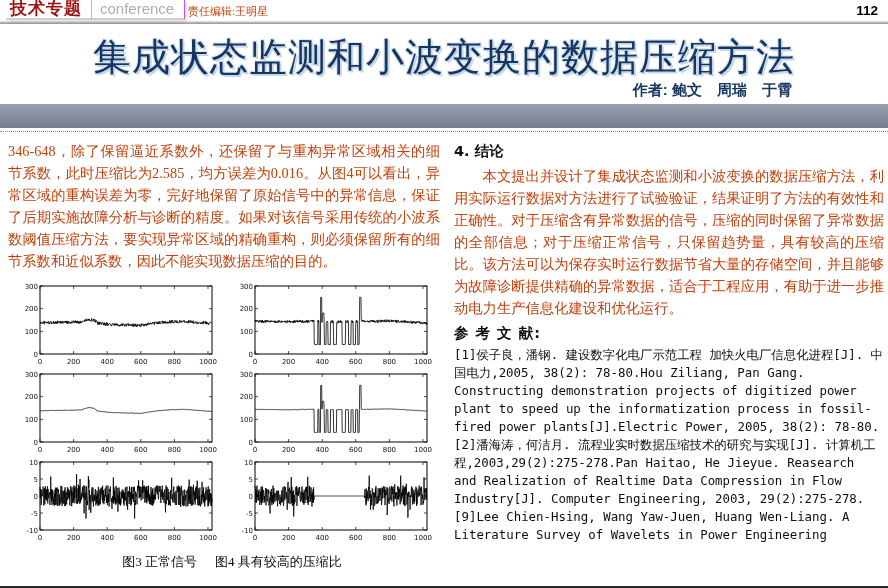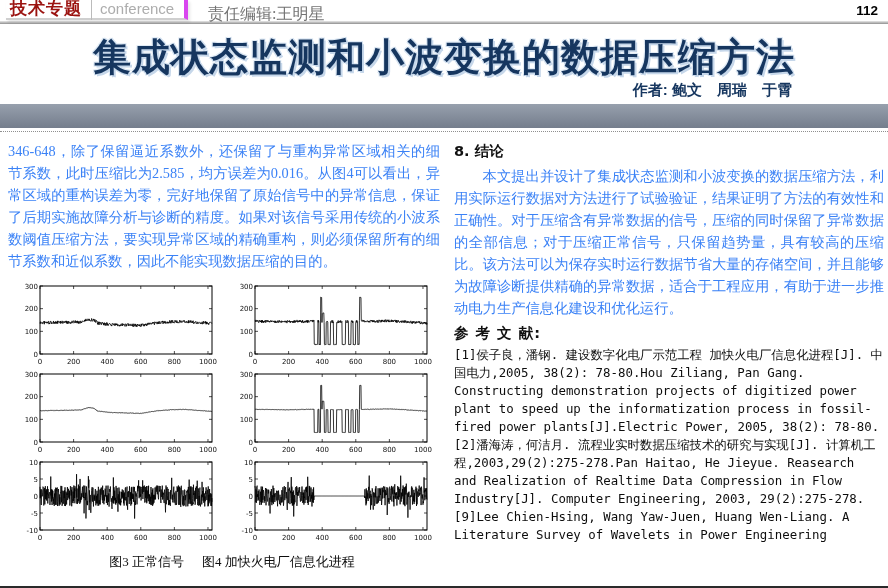--- a/index.html
+++ b/index.html
@@ -15,64 +15,64 @@
   
   .hdr { position: relative; height: 29px; padding-left: 6px; }
   .hdr-rule {
     position: absolute; top: 21px; left: 0; width: 100%; height: 3px;
     background: linear-gradient(#e9e9e9, #8f8f8f);
   }
   .badge-box {
     position: relative; z-index: 2;
     display: inline-flex; align-items: center;
     background: #fff;
-    border-right: 4px solid #d946ef; border-bottom: 2px solid #cfcfcf;
+    border-right: 1px solid #d946ef; border-bottom: 2px solid #cfcfcf;
     padding: 2px 10px 4px 4px;
     box-shadow: 2px 2px 3px rgba(0,0,0,0.10);
     height: 20px;
     vertical-align: top;
   }
   .badge-main {
     color: #9b1310; font-weight: bold; font-size: 17px; letter-spacing: 1px;
     font-family: "Liberation Sans", sans-serif;
     border-right: 1px solid #bbb; padding-right: 9px; margin-right: 8px;
   }
   .badge-sub { color: #adadad; font-size: 15px; font-family: "Liberation Sans", sans-serif; }
   .hdr-editor {
-    position: absolute; left: 208px; top: 4px;
-    font-size: 16px; color: #737373;
+    position: absolute; left: 188px; top: 4px;
+    font-size: 11px; color: #c2410c;
   }
   .hdr-pagenum {
     position: absolute; right: 10px; top: 3px;
     font-weight: bold; font-size: 13.5px; color: #000;
     font-family: "Liberation Sans", sans-serif;
   }
   
   .title {
     text-align: center;
     font-family: "DejaVu Sans", sans-serif;
-    font-weight: bold; font-size: 38px; letter-spacing: 1px;
+    font-weight: normal; font-size: 38px; letter-spacing: 1px;
     color: #16365f;
     margin-top: 5px; line-height: 46px;
     text-shadow: 2px 2px 0 #c6d7ea, -1px -1px 0 #e2ecf6, 1px -1px 0 #d4e2f1, -1px 1px 0 #d4e2f1;
   }
   .authors {
     text-align: right; padding-right: 96px;
     font-family: Liberation Sans, sans-serif;
     font-weight: bold; font-size: 15px; color: #16365f;
     margin-top: 1px;
   }
   .gray-band { height: 24px; margin-top: 4px; background: linear-gradient(#97a0ad, #747d8c); }
   .dotted-rule { height: 4px; border-bottom: 1px dotted #8f8f8f; margin-bottom: 4px; }
   
   .columns { display: flex; gap: 14px; padding: 4px 4px 0 8px; }
   .col-left { flex: 0 0 432px; width: 432px; }
   .col-right { flex: 1; min-width: 0; }
   .body-text {
-    font-size: 14.3px; line-height: 22px; text-align: justify; color: #3b82f6;
+    font-size: 14.3px; line-height: 22px; text-align: justify; color: #c2410c;
   }
   .indent { text-indent: 2em; }
   .section-h { font-size: 14.5px; font-weight: bold; margin: 2px 0 4px 0; font-family: "DejaVu Sans", sans-serif; }
   .refs-h { font-size: 14.5px; font-weight: bold; margin: 5px 0 3px 0; letter-spacing: 1px; font-family: "DejaVu Sans", sans-serif; }
   .ref {
     font-family: "DejaVu Sans Mono", monospace;
     font-size: 12.4px; line-height: 18px; text-align: left; color: #0d0d0d;
   }
   
   .figure-grid {
@@ -319,26 +319,26 @@
             <line x1="27" y1="22" x2="30" y2="22" stroke="#000" stroke-width="0.7"></line>
             <line x1="199" y1="22" x2="196" y2="22" stroke="#000" stroke-width="0.7"></line>
             <text x="25" y="24.5" text-anchor="end" font-size="7" fill="#111">5</text>
             <line x1="27" y1="5" x2="30" y2="5" stroke="#000" stroke-width="0.7"></line>
             <line x1="199" y1="5" x2="196" y2="5" stroke="#000" stroke-width="0.7"></line>
             <text x="25" y="7.5" text-anchor="end" font-size="7" fill="#111">10</text>
             <polyline points="27.00,29.01 27.27,31.05 27.54,31.39 27.81,45.25 28.07,32.66 28.34,45.86 28.61,29.85 28.88,29.56 29.15,28.67 29.42,39.89 29.69,37.13 29.96,43.69 30.23,34.06 30.49,42.59 30.76,41.39 31.03,32.48 31.30,39.76 31.57,44.48 31.84,47.97 32.11,45.24 32.38,34.68 32.64,38.83 32.91,45.09 33.18,29.51 33.45,47.71 33.72,32.43 33.99,35.38 34.26,45.64 34.52,29.69 34.79,42.91 35.06,42.34 35.33,33.01 35.60,33.79 35.87,36.15 36.14,45.83 36.41,39.23 36.67,42.48 36.94,44.08 37.21,39.41 37.48,31.02 37.75,32.78 38.02,48.30 38.29,36.42 38.56,31.66 38.83,38.86 39.09,41.54 39.36,44.51 39.63,43.33 39.90,32.51 40.17,36.50 40.44,35.92 40.71,32.82 40.98,48.57 41.24,43.99 41.51,40.77 41.78,41.66 42.05,56.48 42.32,34.45 42.59,38.51 42.86,41.00 43.13,44.89 43.39,32.04 43.66,44.98 43.93,48.14 44.20,38.13 44.47,38.89 44.74,45.51 45.01,28.66 45.27,46.88 45.54,46.91 45.81,31.02 46.08,40.11 46.35,36.85 46.62,43.08 46.89,45.04 47.16,35.97 47.42,38.77 47.69,39.58 47.96,40.16 48.23,43.55 48.50,33.74 48.77,35.02 49.04,42.27 49.31,43.76 49.58,49.28 49.84,33.94 50.11,43.23 50.38,33.51 50.65,34.95 50.92,41.42 51.19,42.53 51.46,45.29 51.72,47.11 51.99,37.72 52.26,46.22 52.53,48.25 52.80,45.12 53.07,40.17 53.34,45.44 53.61,43.61 53.88,33.16 54.14,45.42 54.41,42.84 54.68,35.28 54.95,30.19 55.22,36.54 55.49,48.70 55.76,45.58 56.03,36.96 56.29,29.10 56.56,37.23 56.83,43.18 57.10,33.37 57.37,32.13 57.64,30.13 57.91,37.96 58.17,41.36 58.44,35.06 58.71,38.90 58.98,47.25 59.25,52.94 59.52,42.14 59.79,30.20 60.06,24.92 60.33,45.40 60.59,46.17 60.86,32.17 61.13,33.60 61.40,30.61 61.67,34.00 61.94,47.11 62.21,41.70 62.48,33.80 62.74,36.16 63.01,32.04 63.28,20.10 63.55,46.19 63.82,29.63 64.09,32.14 64.36,48.65 64.63,34.94 64.89,44.28 65.16,48.17 65.43,33.55 65.70,59.46 65.97,42.27 66.24,47.28 66.51,38.18 66.78,42.25 67.04,45.29 67.31,31.87 67.58,30.27 67.85,31.13 68.12,37.95 68.39,36.76 68.66,29.14 68.92,48.89 69.19,42.39 69.46,35.01 69.73,38.92 70.00,30.50 70.27,38.57 70.54,34.27 70.81,33.51 71.07,35.43 71.34,35.56 71.61,30.06 71.88,40.91 72.15,41.26 72.42,44.68 72.69,44.27 72.96,34.97 73.22,43.79 73.49,38.81 73.76,31.12 74.03,29.51 74.30,32.67 74.57,38.46 74.84,46.04 75.11,35.47 75.38,45.17 75.64,35.80 75.91,47.66 76.18,32.67 76.45,40.81 76.72,39.68 76.99,46.03 77.26,34.29 77.53,34.08 77.79,30.49 78.06,42.92 78.33,29.89 78.60,35.14 78.87,29.68 79.14,36.32 79.41,46.02 79.68,19.80 79.94,29.51 80.21,47.99 80.48,43.97 80.75,39.28 81.02,44.87 81.29,28.93 81.56,39.25 81.82,29.61 82.09,35.54 82.36,40.02 82.63,44.75 82.90,31.24 83.17,30.55 83.44,41.61 83.71,37.83 83.97,49.49 84.24,35.33 84.51,41.32 84.78,45.26 85.05,32.24 85.32,45.77 85.59,30.36 85.86,42.98 86.13,39.00 86.39,39.00 86.66,39.00 86.93,39.00 87.20,39.00 87.47,39.00 87.74,39.00 88.01,39.00 88.28,39.00 88.54,39.00 88.81,39.00 89.08,39.00 89.35,39.00 89.62,39.00 89.89,39.00 90.16,39.00 90.43,39.00 90.69,39.00 90.96,39.00 91.23,39.00 91.50,39.00 91.77,39.00 92.04,39.00 92.31,39.00 92.58,39.00 92.84,39.00 93.11,39.00 93.38,39.00 93.65,39.00 93.92,39.00 94.19,39.00 94.46,39.00 94.72,39.00 94.99,39.00 95.26,39.00 95.53,39.00 95.80,39.00 96.07,39.00 96.34,39.00 96.61,39.00 96.88,39.00 97.14,39.00 97.41,39.00 97.68,39.00 97.95,39.00 98.22,39.00 98.49,39.00 98.76,39.00 99.03,39.00 99.29,39.00 99.56,39.00 99.83,39.00 100.10,39.00 100.37,39.00 100.64,39.00 100.91,39.00 101.17,39.00 101.44,39.00 101.71,39.00 101.98,39.00 102.25,39.00 102.52,39.00 102.79,39.00 103.06,39.00 103.33,39.00 103.59,39.00 103.86,39.00 104.13,39.00 104.40,39.00 104.67,39.00 104.94,39.00 105.21,39.00 105.47,39.00 105.74,39.00 106.01,39.00 106.28,39.00 106.55,39.00 106.82,39.00 107.09,39.00 107.36,39.00 107.63,39.00 107.89,39.00 108.16,39.00 108.43,39.00 108.70,39.00 108.97,39.00 109.24,39.00 109.51,39.00 109.78,39.00 110.04,39.00 110.31,39.00 110.58,39.00 110.85,39.00 111.12,39.00 111.39,39.00 111.66,39.00 111.92,39.00 112.19,39.00 112.46,39.00 112.73,39.00 113.00,39.00 113.27,39.00 113.54,39.00 113.81,39.00 114.08,39.00 114.34,39.00 114.61,39.00 114.88,39.00 115.15,39.00 115.42,39.00 115.69,39.00 115.96,39.00 116.23,39.00 116.49,39.00 116.76,39.00 117.03,39.00 117.30,39.00 117.57,39.00 117.84,39.00 118.11,39.00 118.38,39.00 118.64,39.00 118.91,39.00 119.18,39.00 119.45,39.00 119.72,39.00 119.99,39.00 120.26,39.00 120.52,39.00 120.79,39.00 121.06,39.00 121.33,39.00 121.60,39.00 121.87,39.00 122.14,39.00 122.41,39.00 122.67,39.00 122.94,39.00 123.21,39.00 123.48,39.00 123.75,39.00 124.02,39.00 124.29,39.00 124.56,39.00 124.83,39.00 125.09,39.00 125.36,39.00 125.63,39.00 125.90,39.00 126.17,39.00 126.44,39.00 126.71,39.00 126.98,39.00 127.24,39.00 127.51,39.00 127.78,39.00 128.05,39.00 128.32,39.00 128.59,39.00 128.86,39.00 129.13,39.00 129.39,39.00 129.66,39.00 129.93,39.00 130.20,39.00 130.47,39.00 130.74,39.00 131.01,39.00 131.27,39.00 131.54,39.00 131.81,39.00 132.08,39.00 132.35,39.00 132.62,39.00 132.89,39.00 133.16,39.00 133.43,39.00 133.69,39.00 133.96,39.00 134.23,39.00 134.50,39.00 134.77,39.00 135.04,39.00 135.31,39.00 135.57,39.00 135.84,39.00 136.11,39.00 136.38,39.00 136.65,40.80 136.92,32.26 137.19,40.76 137.46,39.69 137.73,44.26 137.99,48.33 138.26,31.40 138.53,46.49 138.80,37.91 139.07,33.38 139.34,34.73 139.61,41.60 139.88,36.28 140.14,44.03 140.41,36.09 140.68,29.85 140.95,33.28 141.22,18.58 141.49,41.28 141.76,38.20 142.02,35.04 142.29,33.77 142.56,52.65 142.83,37.02 143.10,39.83 143.37,38.76 143.64,48.20 143.91,38.46 144.18,31.37 144.44,32.25 144.71,35.68 144.98,45.35 145.25,52.63 145.52,35.39 145.79,36.74 146.06,40.33 146.32,35.71 146.59,48.85 146.86,47.37 147.13,46.62 147.40,31.62 147.67,40.34 147.94,29.15 148.21,44.13 148.48,46.67 148.74,46.57 149.01,39.41 149.28,41.58 149.55,46.50 149.82,45.30 150.09,31.28 150.36,45.50 150.63,42.84 150.89,38.76 151.16,40.46 151.43,31.31 151.70,31.44 151.97,43.99 152.24,31.93 152.51,38.04 152.77,33.24 153.04,30.78 153.31,36.06 153.58,47.99 153.85,43.92 154.12,37.10 154.39,30.69 154.66,41.49 154.93,32.82 155.19,35.28 155.46,29.88 155.73,29.21 156.00,31.47 156.27,41.06 156.54,34.78 156.81,29.73 157.07,48.18 157.34,32.82 157.61,38.32 157.88,37.04 158.15,36.48 158.42,37.90 158.69,33.33 158.96,30.12 159.22,57.99 159.49,40.75 159.76,31.28 160.03,35.61 160.30,44.68 160.57,45.18 160.84,41.04 161.11,46.88 161.38,30.42 161.64,29.72 161.91,31.01 162.18,42.91 162.45,40.97 162.72,38.41 162.99,31.88 163.26,32.54 163.53,28.93 163.79,44.44 164.06,31.83 164.33,30.59 164.60,36.55 164.87,37.31 165.14,29.50 165.41,45.07 165.68,38.85 165.94,49.33 166.21,32.71 166.48,37.14 166.75,27.25 167.02,41.57 167.29,35.62 167.56,38.42 167.82,42.06 168.09,36.63 168.36,38.22 168.63,35.24 168.90,48.50 169.17,39.21 169.44,41.53 169.71,29.10 169.97,32.58 170.24,31.39 170.51,42.61 170.78,30.12 171.05,40.02 171.32,39.87 171.59,31.91 171.86,35.53 172.13,47.29 172.39,34.74 172.66,18.69 172.93,30.01 173.20,44.70 173.47,35.67 173.74,41.83 174.01,40.53 174.28,40.01 174.54,32.01 174.81,38.99 175.08,28.47 175.35,47.43 175.62,40.89 175.89,30.31 176.16,31.11 176.43,47.95 176.69,30.40 176.96,49.20 177.23,34.54 177.50,29.43 177.77,37.56 178.04,36.06 178.31,26.68 178.57,35.37 178.84,47.57 179.11,44.34 179.38,41.48 179.65,36.32 179.92,60.67 180.19,35.27 180.46,35.81 180.72,39.97 180.99,34.62 181.26,38.82 181.53,39.13 181.80,43.16 182.07,52.68 182.34,41.38 182.61,38.36 182.88,39.93 183.14,40.00 183.41,30.49 183.68,29.40 183.95,39.56 184.22,30.67 184.49,47.50 184.76,43.85 185.03,38.92 185.29,38.72 185.56,44.32 185.83,32.81 186.10,46.97 186.37,35.87 186.64,44.90 186.91,39.23 187.18,37.11 187.44,32.44 187.71,32.77 187.98,29.65 188.25,39.32 188.52,48.97 188.79,31.34 189.06,47.32 189.32,40.28 189.59,34.43 189.86,34.57 190.13,38.50 190.40,39.84 190.67,32.47 190.94,33.97 191.21,28.56 191.47,38.60 191.74,36.05 192.01,37.32 192.28,35.25 192.55,30.64 192.82,34.42 193.09,48.07 193.36,29.63 193.63,30.99 193.89,35.12 194.16,41.45 194.43,37.58 194.70,43.64 194.97,47.72 195.24,44.56 195.51,45.87 195.78,36.50 196.04,20.34 196.31,35.34 196.58,33.18 196.85,43.24 197.12,31.12 197.39,34.12 197.66,34.42 197.93,32.23 198.19,41.92 198.46,31.11 198.73,38.27 199.00,42.77" fill="none" stroke="#000000" stroke-width="0.8"></polyline>
           </svg>
       </div>
       <div class="figure-caption">
-        <span>图3 正常信号</span><span>图4 加快火电厂信息化进程</span>
+        <span>图3 正常信号</span><span>图4 具有较高的压缩比</span>
       </div>
     </section>
 
     <section class="col-right">
-      <h2 class="section-h">8. 结论</h2>
+      <h2 class="section-h">4. 结论</h2>
       <p class="body-text indent">本文提出并设计了集成状态监测和小波变换的数据压缩方法，利用实际运行数据对方法进行了试验验证，结果证明了方法的有效性和正确性。对于压缩含有异常数据的信号，压缩的同时保留了异常数据的全部信息；对于压缩正常信号，只保留趋势量，具有较高的压缩比。该方法可以为保存实时运行数据节省大量的存储空间，并且能够为故障诊断提供精确的异常数据，适合于工程应用，有助于进一步推动电力生产信息化建设和优化运行。</p>
       <h3 class="refs-h">参 考 文 献:</h3>
       <p class="ref">[1]侯子良，潘钢. 建设数字化电厂示范工程 加快火电厂信息化进程[J]. 中国电力,2005, 38(2): 78-80.Hou Ziliang, Pan Gang. Constructing demonstration projects of digitized power plant to speed up the informatization process in fossil-fired power plants[J].Electric Power, 2005, 38(2): 78-80.</p>
       <p class="ref">[2]潘海涛，何洁月. 流程业实时数据压缩技术的研究与实现[J]. 计算机工程,2003,29(2):275-278.Pan Haitao, He Jieyue. Reasearch and Realization of Realtime Data Compression in Flow Industry[J]. Computer Engineering, 2003, 29(2):275-278.</p>
       <p class="ref">[9]Lee Chien-Hsing, Wang Yaw-Juen, Huang Wen-Liang. A Literature Survey of Wavelets in Power Engineering</p>
     </section>
 
   </div>
 
   <div class="bottom-line"></div>

